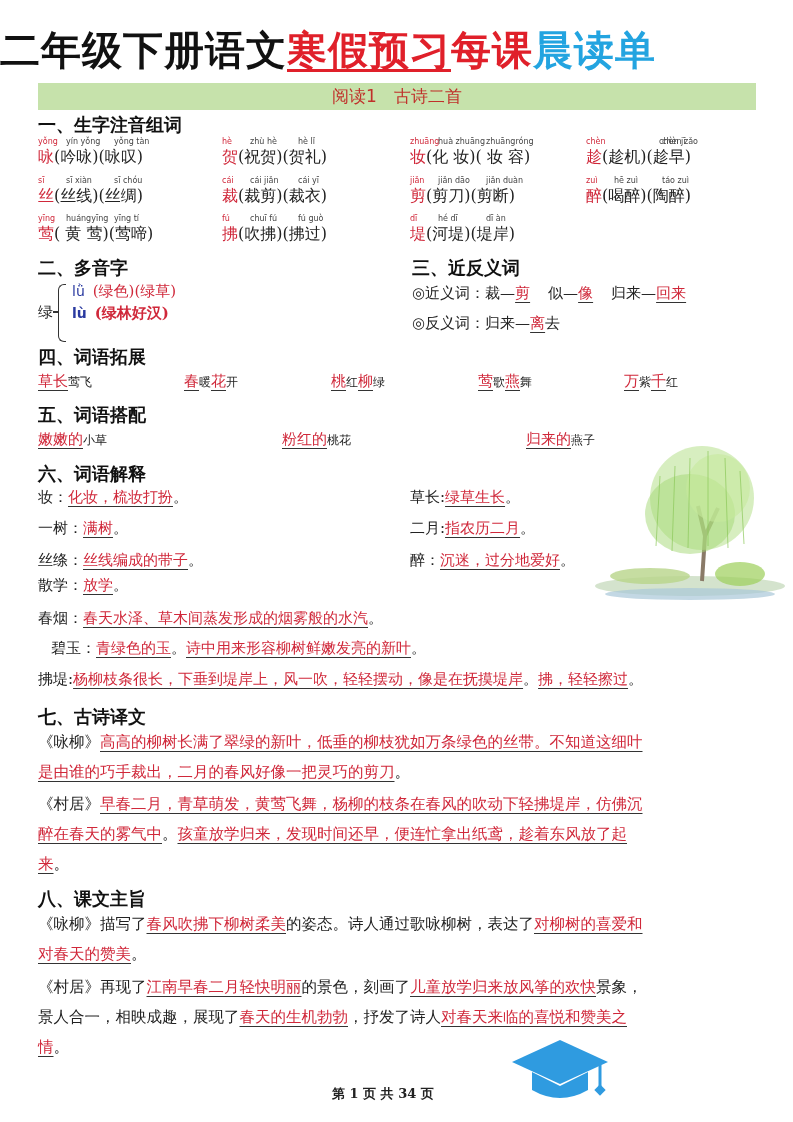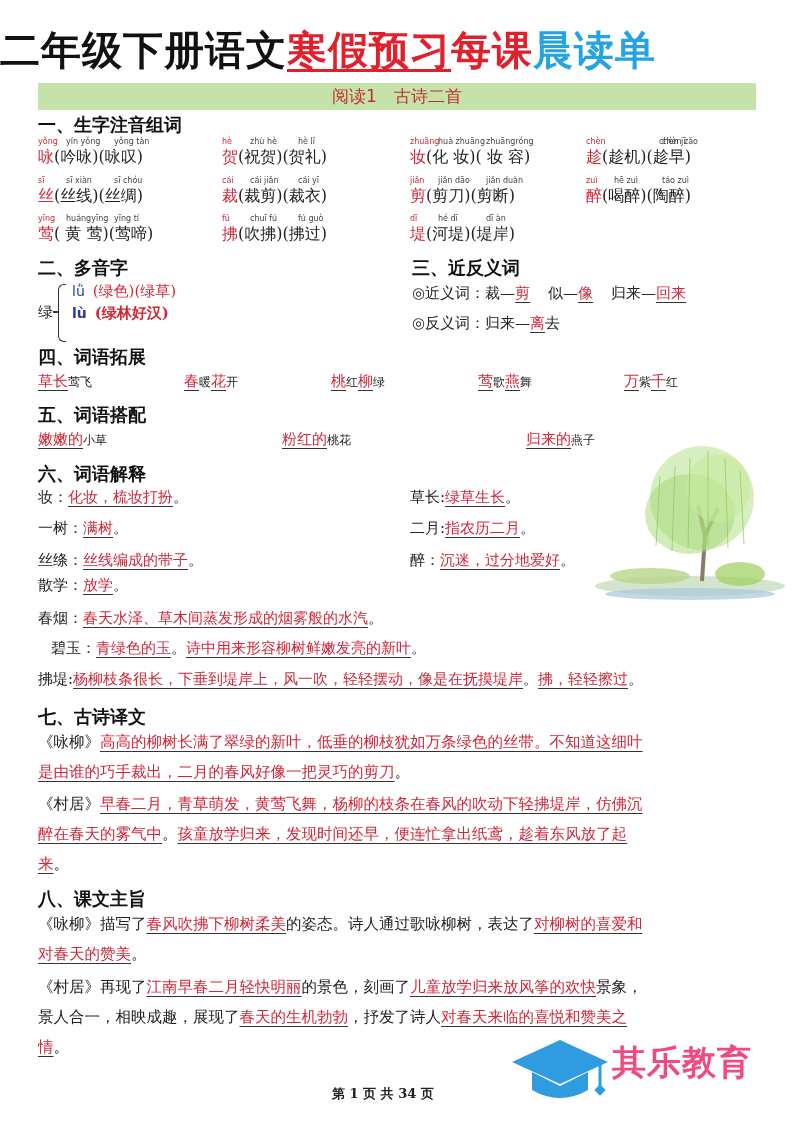--- a/index.html
+++ b/index.html
@@ -255,14 +255,13 @@
 
 <div class="footer-inner">第 1 页 共 34 页</div>
 
 <div class="logo">
   <svg width="100" height="70" viewBox="0 0 100 70" style="position:absolute;left:0;top:0;">
     <polygon points="50,4 98,26 50,48 2,26" fill="#2f9be0"></polygon>
     <path d="M22 36 L22 54 Q50 70 78 54 L78 36 L50 50 Z" fill="#2f9be0"></path>
     <line x1="90" y1="29" x2="90" y2="52" stroke="#2f9be0" stroke-width="3"></line>
     <rect x="86" y="50" width="8" height="8" fill="#2f9be0" transform="rotate(45 90 54)"></rect>
   </svg>
-  <div class="brand">其乐教育</div>
 </div>
 
 </body></html>

